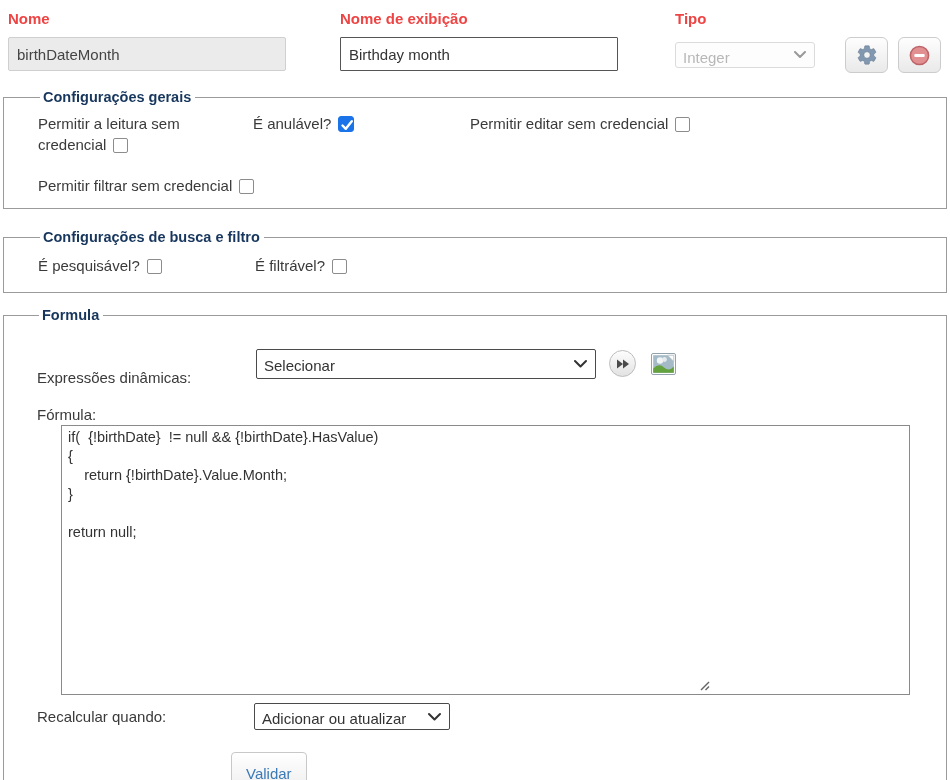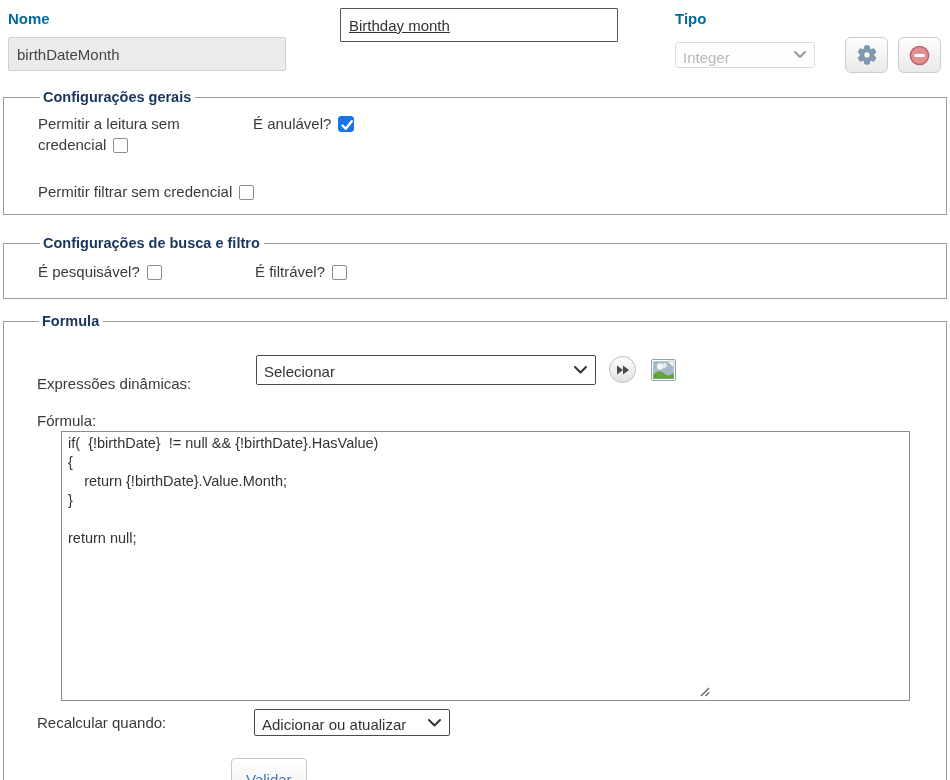--- a/index.html
+++ b/index.html
@@ -7,27 +7,27 @@
   body {
     width:950px; height:780px; overflow:hidden; background:#fff;
     font-family:"Liberation Sans", sans-serif; color:#333;
   }
 
   
   .top-row { display:flex; padding:8px 0 0 8px; align-items:flex-start; }
   .fcol { display:flex; flex-direction:column; }
   .fcol-name { width:278px; margin-right:54px; }
   .fcol-display { width:278px; margin-right:57px; }
-  .top-label { font-weight:bold; font-size:15px; color:#0369a1; margin:2px 0 10px 0; }
+  .top-label { font-weight:bold; font-size:15px; color:#ef4444; margin:2px 0 10px 0; }
   .txt-input {
     height:25px; font-size:15px; font-family:"Liberation Sans",sans-serif;
     padding:16px 8px; color:#333; width:100%;
   }
   .input-readonly { background:#ebebeb; border:1px solid #cfcfcf; border-radius:2px; color:#444; }
-  .input-normal   { background:#fff; border:1px solid #555; border-radius:1px;text-decoration:underline; }
+  .input-normal   { background:#fff; border:1px solid #555; border-radius:1px; }
 
   .tipo-row { display:flex; align-items:center; }
   .select-wrap { position:relative; display:inline-block; }
   select {
     appearance:none; -webkit-appearance:none; -moz-appearance:none;
     font-family:"Liberation Sans",sans-serif; background:#fff; color:#333;
     padding:4px 26px 0 7px; width:100%; border-radius:2px;
   }
   .chev { position:absolute; right:9px; top:50%; transform:translateY(-50%); pointer-events:none; }
   .sel-tipo { width:140px; }
@@ -46,21 +46,21 @@
   .fs-general { margin-top:16px; padding:8px 10px 12px 34px; }
   .fs-search  { margin-top:20px; padding:10px 10px 16px 34px; }
   .fs-formula { margin-top:14px; padding:10px 10px 14px 33px; }
 
   .cb-row { display:flex; }
   .cb-item { font-size:15px; color:#3a3a3a; line-height:21px; }
   .cb-item .lbl { margin-right:2px; }
   .it-nullable { width:217px; }
   .it-read { width:160px; margin-right:55px; }
   .it-edit { width:222px; }
-  .it-filter { width:222px; margin-top:26px; }
+  .it-filter { width:222px; margin-top:20px; }
   .it-search { width:217px; }
 
   .cb {
     display:inline-block; width:15px; height:15px; border:1.5px solid #8c8c8c;
     border-radius:2px; background:#fff; vertical-align:text-bottom;
     margin-left:5px; position:relative; top:0px; cursor:pointer;
   }
   .cb svg { display:none; }
   .cb.checked { background:#1a73e8; border-color:#1a73e8; border-radius:3px; width:16px; height:16px; }
   .cb.checked svg { display:block; position:absolute; left:0; top:1px; }
@@ -102,20 +102,21 @@
 </style>
 </head>
 <body>
 
 <div class="top-row">
   <div class="fcol fcol-name">
     <span class="top-label">Nome</span>
     <input class="txt-input input-readonly" readonly="" value="birthDateMonth" style="">
   </div>
   <div class="fcol fcol-display">
+    <span class="top-label">Nome de exibição</span>
     <input class="txt-input input-normal" value="Birthday month" style="">
   </div>
   <div class="fcol">
     <span class="top-label">Tipo</span>
     <div class="tipo-row">
       <span class="select-wrap sel-tipo">
         <select disabled="">
           <option>Integer</option>
         </select>
         <svg class="chev" width="12" height="8" viewBox="0 0 12 8">
@@ -145,20 +146,23 @@
   <legend>Configurações gerais</legend>
   <div class="cb-row">
     <div class="cb-item it-read">
       <span class="lbl">Permitir a leitura sem credencial</span><span class="cb"></span>
     </div>
     <div class="cb-item it-nullable">
       <span class="lbl">É anulável?</span><span class="cb checked"><svg width="16" height="14" viewBox="0 0 16 14">
             <polyline points="3.5,7.5 6.8,10.8 12.8,3.2" fill="none" stroke="#fff" stroke-width="2.4" stroke-linecap="round" stroke-linejoin="round"></polyline>
           </svg></span>
     </div>
+    <div class="cb-item it-edit">
+      <span class="lbl">Permitir editar sem credencial</span><span class="cb"></span>
+    </div>
   </div>
   <div class="cb-row">
     <div class="cb-item it-filter">
       <span class="lbl">Permitir filtrar sem credencial</span><span class="cb"></span>
     </div>
   </div>
 </fieldset>
 
 <fieldset class="fs-search">
   <legend>Configurações de busca e filtro</legend>

